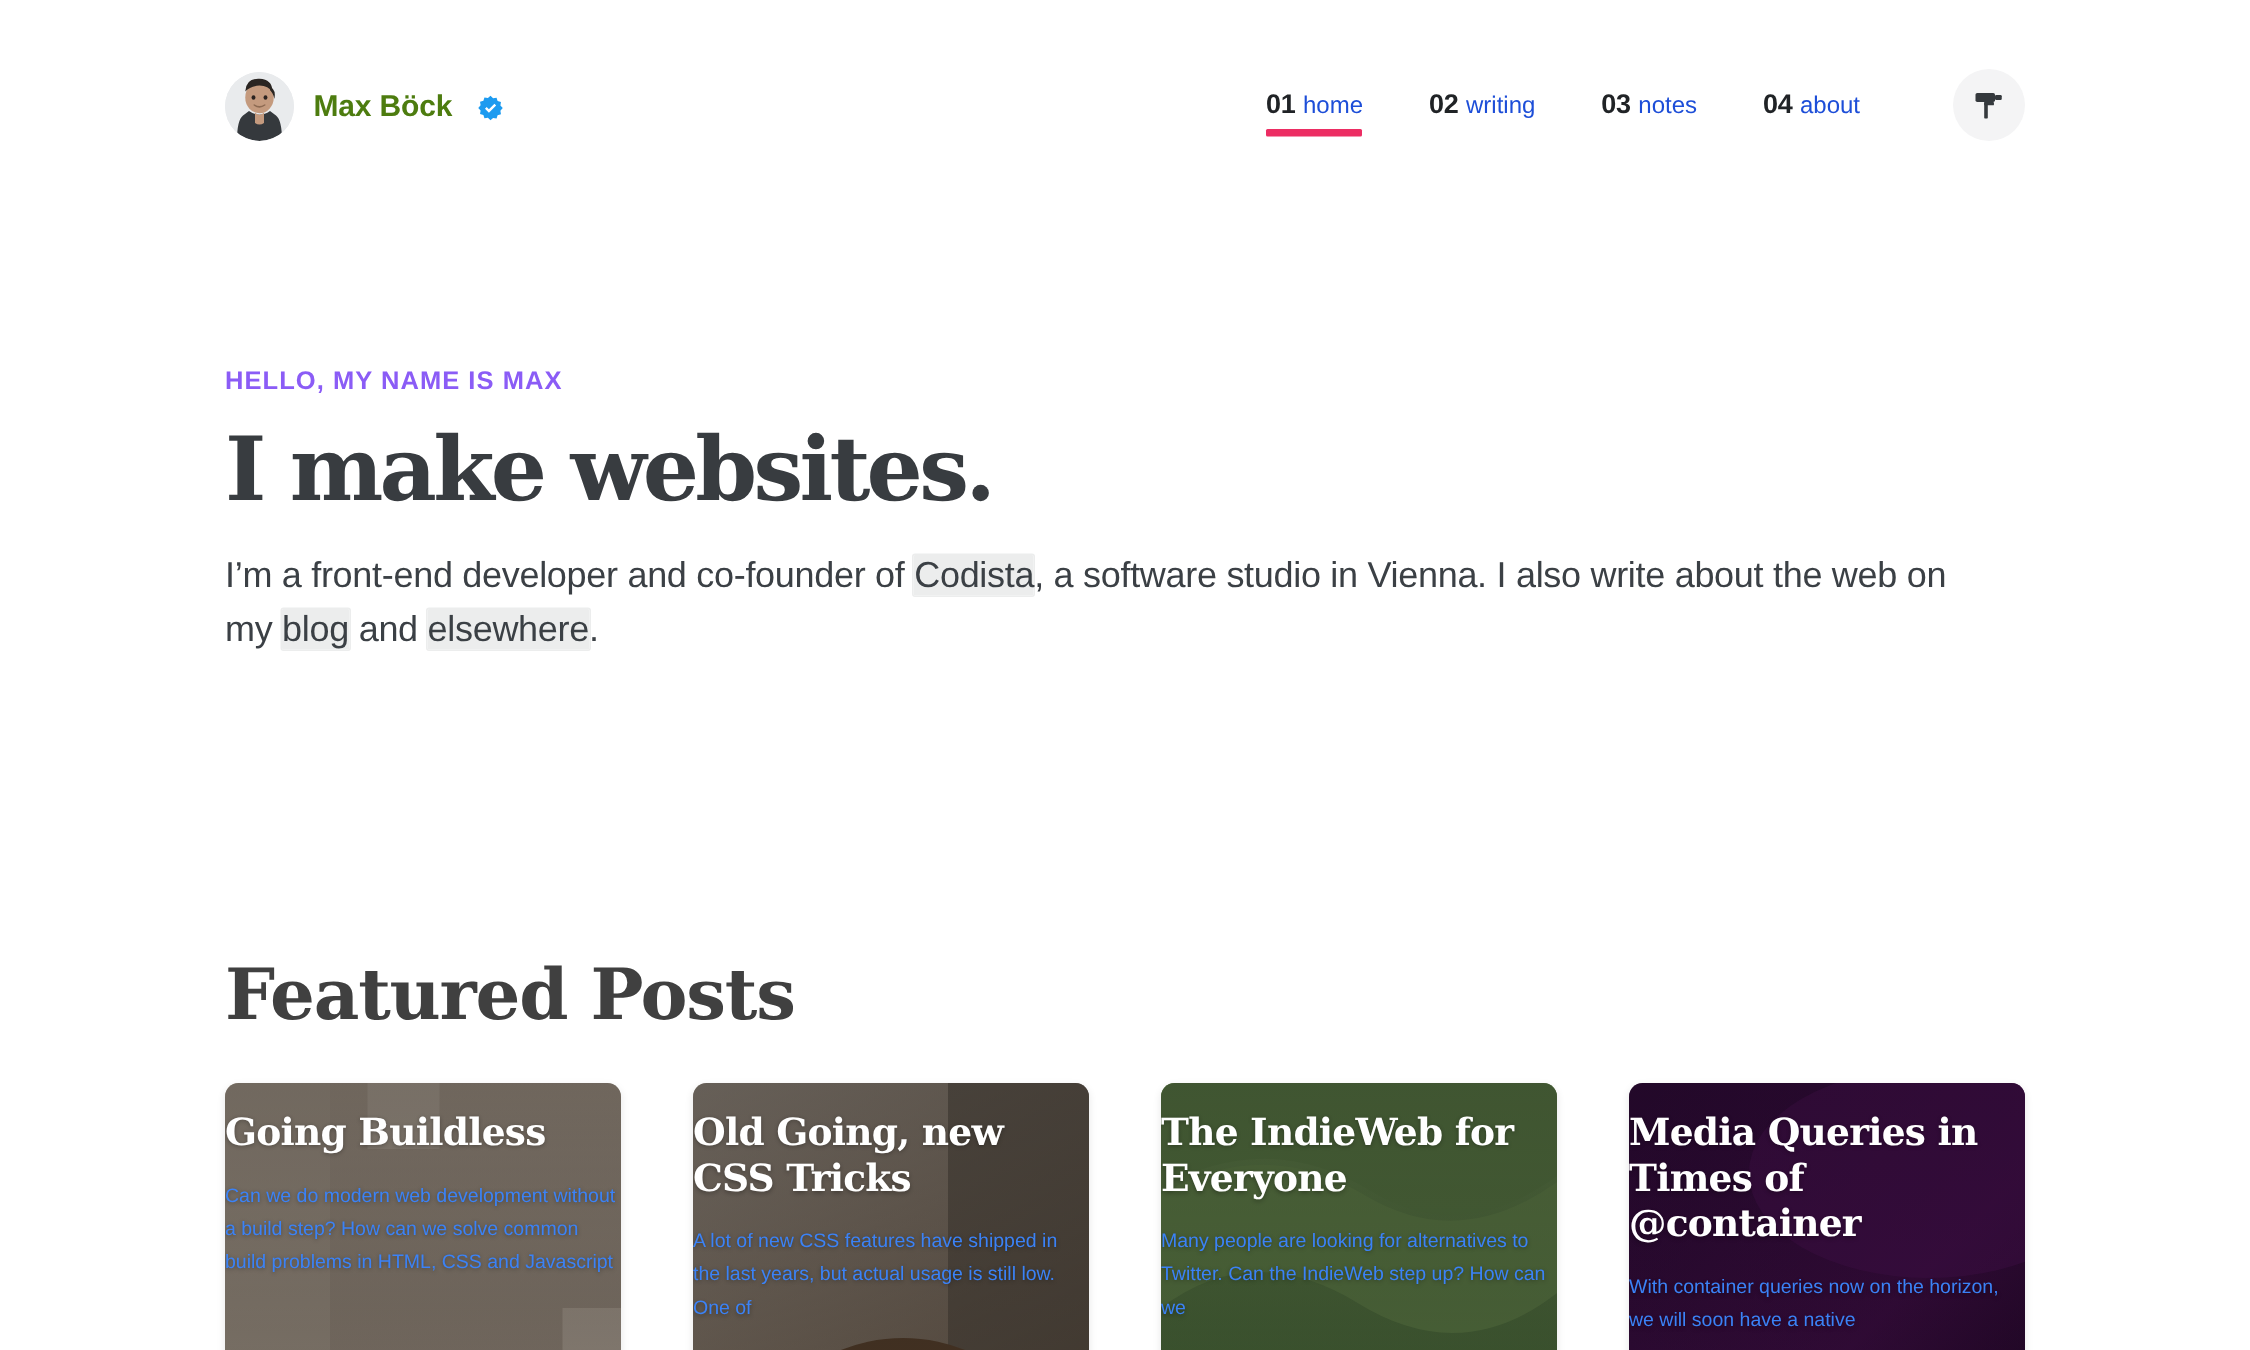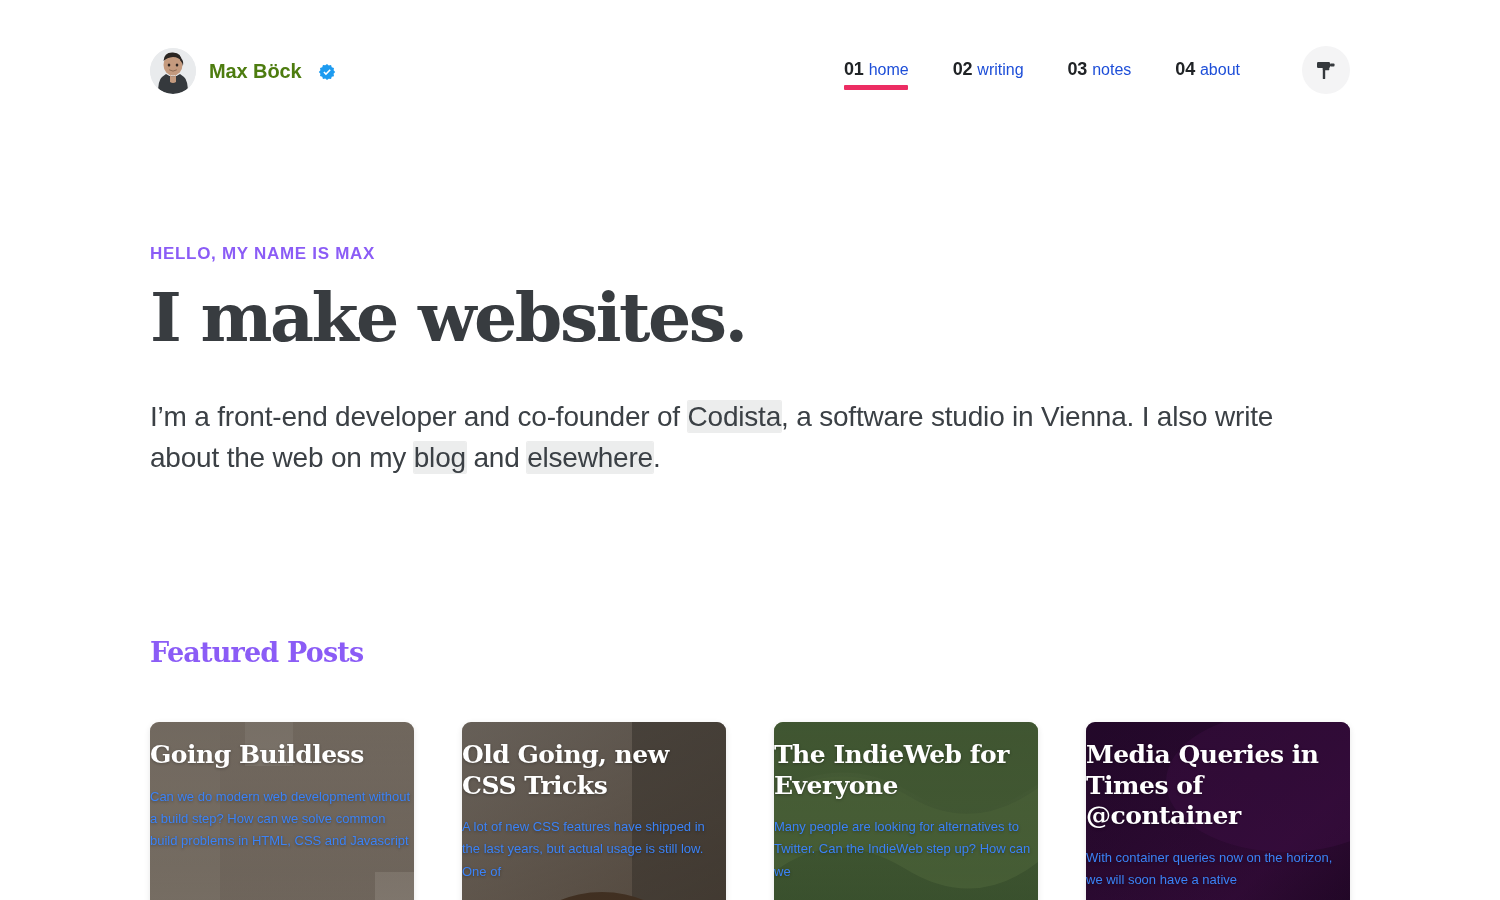--- a/index.html
+++ b/index.html
@@ -142,29 +142,29 @@
     letter-spacing: 0.7px;
     color: #8b5cf6;
     text-transform: uppercase;
     line-height: 1.2;
   }
 
   .hero-title {
     margin-top: 18px;
     font-family: "DejaVu Serif", "Liberation Serif", serif;
     font-weight: 700;
-    font-size: 68px;
+    font-size: 59px;
     line-height: 1.05;
     letter-spacing: -2.5px;
     color: #383c40;
   }
 
   .hero-intro {
-    margin-top: 42px;
-    font-size: 28px;
+    margin-top: 22px;
+    font-size: 24px;
     line-height: 1.48;
     color: #3b4045;
     max-width: 1180px;
     font-weight: 400;
     letter-spacing: -0.2px;
   }
 
   .hero-intro a {
     color: inherit;
     text-decoration: none;
@@ -177,23 +177,23 @@
   .featured {
     position: absolute;
     top: 638px;
     left: 150px;
     width: 1200px;
   }
 
   .featured-title {
     font-family: "DejaVu Serif", "Liberation Serif", serif;
     font-weight: 700;
-    font-size: 27px;
+    font-size: 47px;
     letter-spacing: -0.8px;
-    color: #8b5cf6;
+    color: #404040;
     line-height: 1.1;
   }
 
   .post-grid {
     position: absolute;
     top: 84px;
     left: 0;
     width: 1200px;
     display: grid;
     grid-template-columns: repeat(4, 264px);

